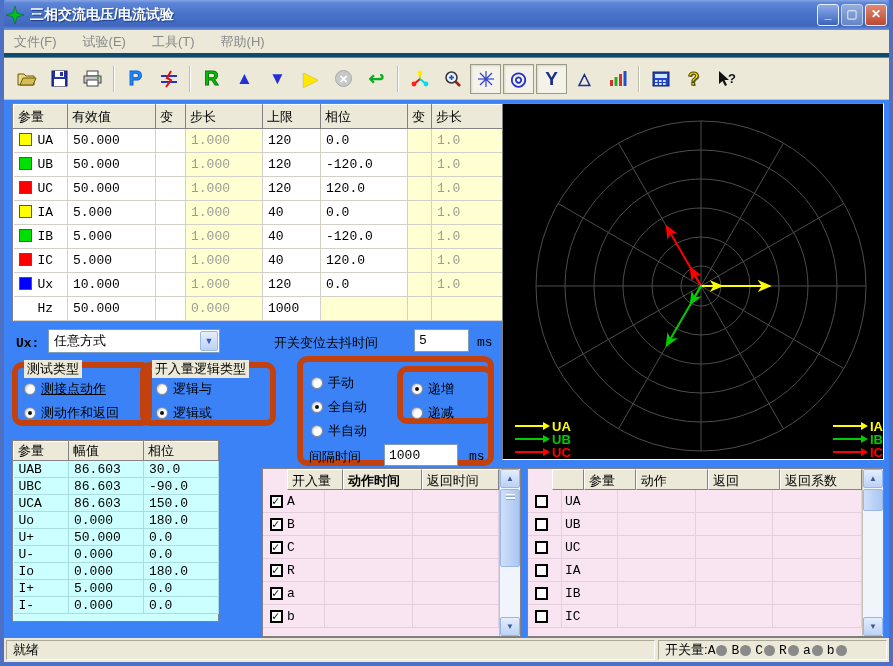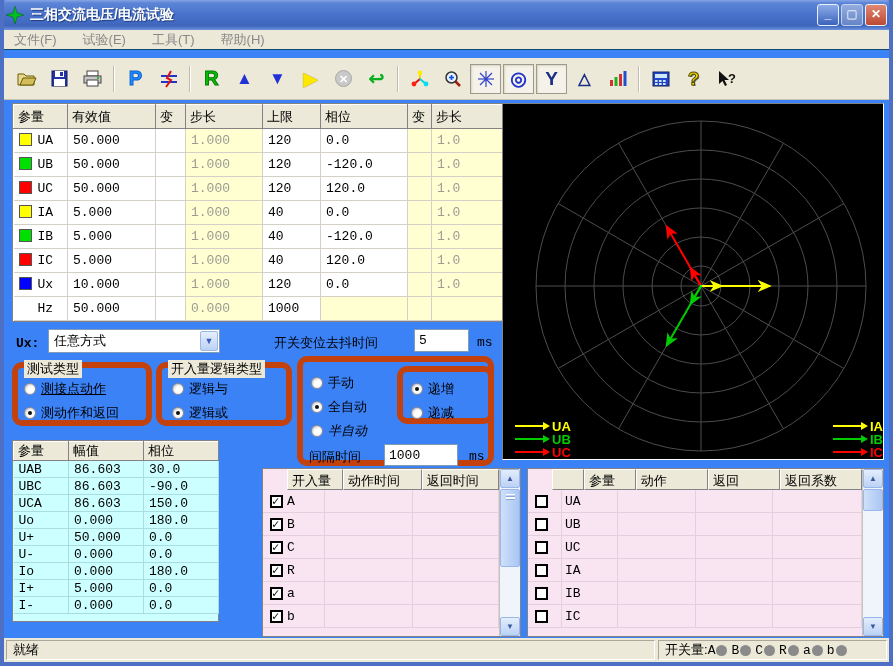--- a/index.html
+++ b/index.html
@@ -13,23 +13,23 @@
     display:flex;align-items:center;padding:0 6px;border-radius:7px 7px 0 0;}
   .title-icon{width:18px;height:18px;margin-right:6px;flex:0 0 auto;}
   .title-text{color:#fff;font-weight:bold;font-size:14px;text-shadow:1px 1px 1px #1d3a7a;flex:1;}
   .tb-btns{display:flex;gap:2px;}
   .tb-btn{width:22px;height:22px;border-radius:3px;border:1px solid #e8f0fc;color:#fff;
     font-size:12px;line-height:18px;text-align:center;font-weight:bold;}
   .btn-min{background:linear-gradient(180deg,#8cabe8,#3c64bc);}
   .btn-max{background:linear-gradient(180deg,#a8bce2,#7490c8);opacity:.75;}
   .btn-close{background:linear-gradient(180deg,#e08873,#bc4a32);}
   
-  .menubar{position:absolute;left:0;top:30px;width:885px;height:20px;background:#ece9d8;
+  .menubar{position:absolute;left:0;top:30px;width:885px;height:27px;background:#ece9d8;
     display:flex;align-items:center;gap:26px;padding:0 10px;color:#888;font-size:13px;
-    border-bottom:1px solid #0c4a6e;}
+    border-bottom:4px solid #0c4a6e;}
   .toolbar{position:absolute;left:0;top:58px;width:885px;height:42px;background:#ece9d8;
     display:flex;align-items:center;padding:0 6px;border-bottom:1px solid #c8c4b4;}
   .tbtn{width:31px;height:30px;display:flex;align-items:center;justify-content:center;
     border:1px solid transparent;margin:0 1px;}
   .tbtn.pressed{border:1px solid #9c9a8a;background:#f5f3e9;box-shadow:inset 1px 1px 2px #d8d4c4;}
   .tsep{width:2px;height:26px;margin:0 4px;border-left:1px solid #c0bcac;border-right:1px solid #fff;}
   .glyph{font-weight:bold;font-family:"Liberation Sans",sans-serif;}
   .g-p{color:#1e8eff;font-size:20px;-webkit-text-stroke:1px #0b5ed0;}
   .g-r{color:#08c008;font-size:20px;-webkit-text-stroke:1px #067a06;}
   .g-up,.g-down{color:#2230d8;font-size:17px;}
@@ -385,42 +385,42 @@
     <div class="radio-row" style="left:6px;top:12px;text-decoration:underline;">
       <span class="radio"></span>
       <span>测接点动作</span>
     </div>
     <div class="radio-row" style="left:6px;top:36px;">
       <span class="radio checked"></span>
       <span>测动作和返回</span>
     </div>
   </div>
 
-  <div class="groupbox" style="left:152px;top:362px;width:136px;height:64px;">
+  <div class="groupbox" style="left:136px;top:362px;width:136px;height:64px;">
     <span class="cap">开入量逻辑类型</span>
     <div class="radio-row" style="left:10px;top:12px;">
       <span class="radio"></span>
       <span>逻辑与</span>
     </div>
     <div class="radio-row" style="left:10px;top:36px;">
       <span class="radio checked"></span>
       <span>逻辑或</span>
     </div>
   </div>
 
   <div class="groupbox" style="left:293px;top:356px;width:197px;height:110px;">
     <div class="radio-row" style="left:8px;top:12px;">
       <span class="radio"></span>
       <span>手动</span>
     </div>
     <div class="radio-row" style="left:8px;top:36px;">
       <span class="radio checked"></span>
       <span>全自动</span>
     </div>
-    <div class="radio-row" style="left:8px;top:60px;font-style:italic;">
+    <div class="radio-row" style="left:8px;top:60px;">
       <span class="radio"></span>
       <span>半自动</span>
     </div>
     <div class="groupbox" style="left:94px;top:4px;width:97px;height:58px;">
       <div class="radio-row" style="left:8px;top:8px;">
         <span class="radio checked"></span>
         <span>递增</span>
       </div>
       <div class="radio-row" style="left:8px;top:32px;">
         <span class="radio"></span>
@@ -577,21 +577,21 @@
             <td>0.0</td>
           </tr>
         </tbody>
     </table>
   </div>
 
   <div class="ptable pt-binary">
     <div class="pt-body">
       <div class="pt-hrow">
         <span class="pt-h" style="width:62px;">开入量</span>
-        <span class="pt-h" style="width:88px;">动作时间</span>
+        <span class="pt-h" style="width:88px;font-weight:bold;">动作时间</span>
         <span class="pt-h" style="width:86px;">返回时间</span>
       </div>
       <div id="binary-rows">
           <div class="pt-row">
             <span class="pt-c" style="width: 62px;">
               <span class="cb checked"></span>
               <span>A</span>
             </span>
             <span class="pt-c" style="width: 88px;"></span>
             <span class="pt-c" style="width: 86px;"></span>

